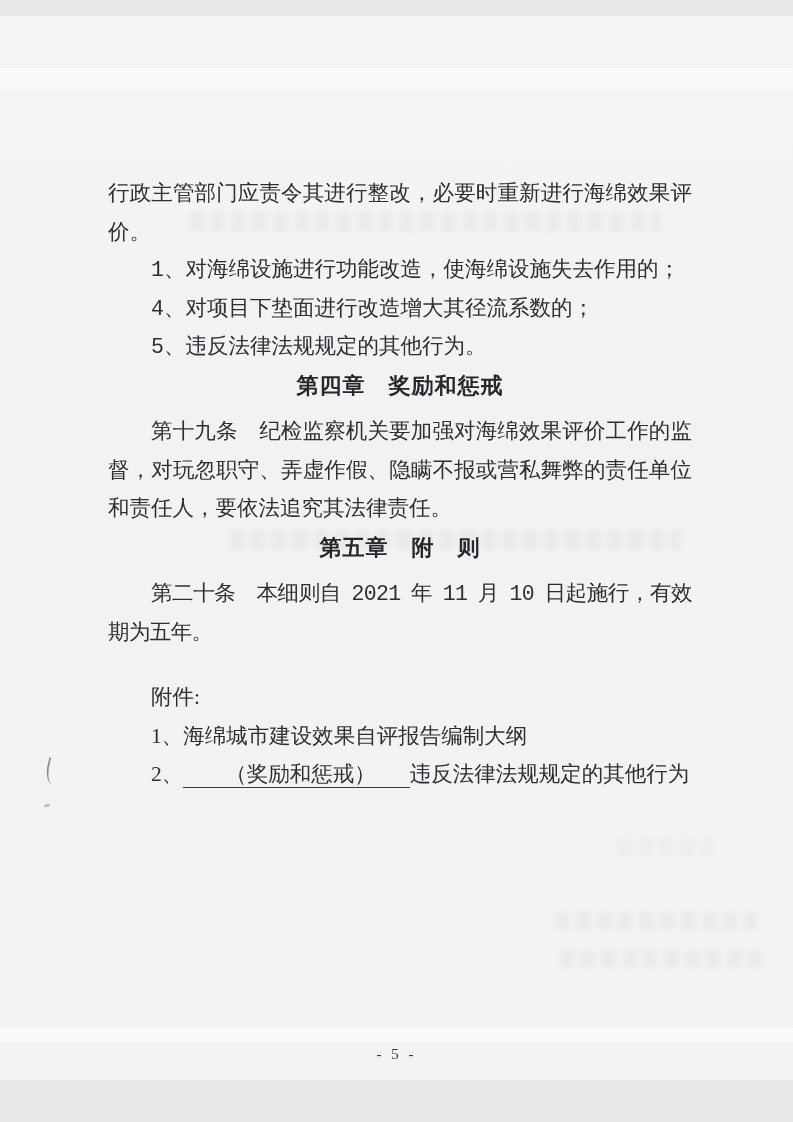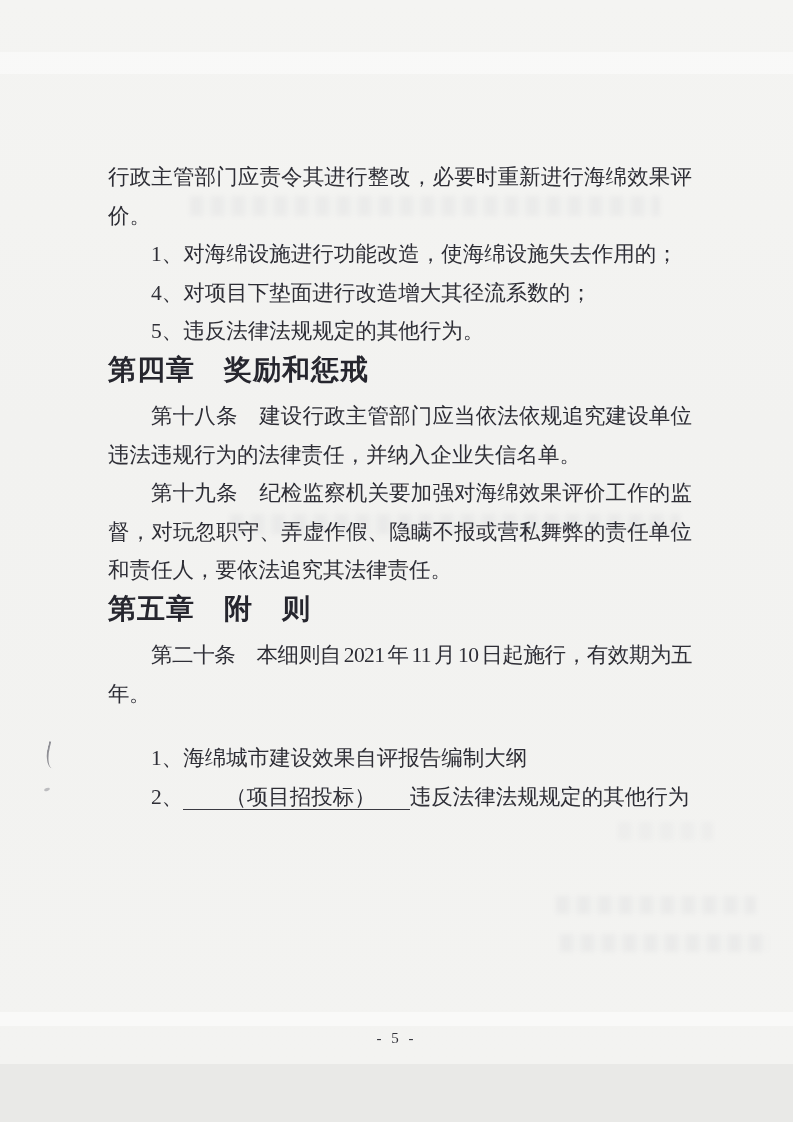--- a/index.html
+++ b/index.html
@@ -5,21 +5,21 @@
   html, body {
     margin: 0;
     padding: 0;
     background: #e9e9e7;
     font-family: "Liberation Serif", "DejaVu Serif", serif;
   }
   .page {
     position: relative;
     width: 793px;
     height: 1064px;
-    margin: 0 auto;
+    margin: 16px auto;
     background: linear-gradient(180deg, #f4f4f2 0%, #f2f2f0 40%, #f3f3f1 100%);
     overflow: hidden;
     color: #2e2e36;
   }
   
   .scan-band {
     position: absolute;
     left: 0;
     width: 100%;
     pointer-events: none;
@@ -31,25 +31,26 @@
     position: absolute;
     top: 158px;
     left: 108px;
     width: 584px;
     font-size: 21.5px;
     line-height: 38.5px;
     text-align: justify;
     text-justify: inter-ideograph;
   }
   .para { margin: 0; }
-  .indent { text-indent: 2em; }
+  .indent { text-indent: 2em; font-family: Liberation Mono, monospace; }
   .chapter {
     margin: 0 0 8px 0;
-    font-size: 28px;
+    font-size: 22px;
     font-weight: bold;
+    text-align: center;
     color: #26262e;
     font-family: "Liberation Sans", "DejaVu Sans", sans-serif;
     letter-spacing: 1px;
     line-height: 38.5px;
   }
   .dateline { letter-spacing: -0.6px; word-spacing: -2px; }
   .attachments { margin-top: 26px; padding-left: 2em; }
   .blank-underline {
     border-bottom: 1.6px solid #3a3a42;
     display: inline-block;
@@ -130,32 +131,32 @@
 
     <p class="para">行政主管部门应责令其进行整改，必要时重新进行海绵效果评价。</p>
 
     <p class="para indent">1、对海绵设施进行功能改造，使海绵设施失去作用的；</p>
     <p class="para indent">4、对项目下垫面进行改造增大其径流系数的；</p>
     <p class="para indent">5、违反法律法规规定的其他行为。</p>
 
     <h2 class="chapter">第四章　奖励和惩戒</h2>
 
 
-    <p class="para indent">第十八条　建设行政主管部门应当依法依规追究建设单位违法违规行为的法律责任，并纳入企业失信名单。</p>
 
     <p class="para indent">第十九条　纪检监察机关要加强对海绵效果评价工作的监督，对玩忽职守、弄虚作假、隐瞒不报或营私舞弊的责任单位和责任人，要依法追究其法律责任。</p>
 
     <h2 class="chapter">第五章　附　则</h2>
 
     <p class="para indent dateline">第二十条　本细则自 2021 年 11 月 10 日起施行，有效期为五年。</p>
 
     <div class="attachments">
+      <p class="para">附件:</p>
       <p class="para">1、海绵城市建设效果自评报告编制大纲</p>
       <p class="para">
-        <span>2、</span><span class="blank-underline"><span class="pad"></span><span>（项目招投标）</span><span class="pad pad2"></span></span><span>违反法律法规规定的其他行为</span>
+        <span>2、</span><span class="blank-underline"><span class="pad"></span><span>（奖励和惩戒）</span><span class="pad pad2"></span></span><span>违反法律法规规定的其他行为</span>
       </p>
     </div>
 
   </div>
 
   <div class="footer">- 5 -</div>
 
 </div>
 
 </body></html>

